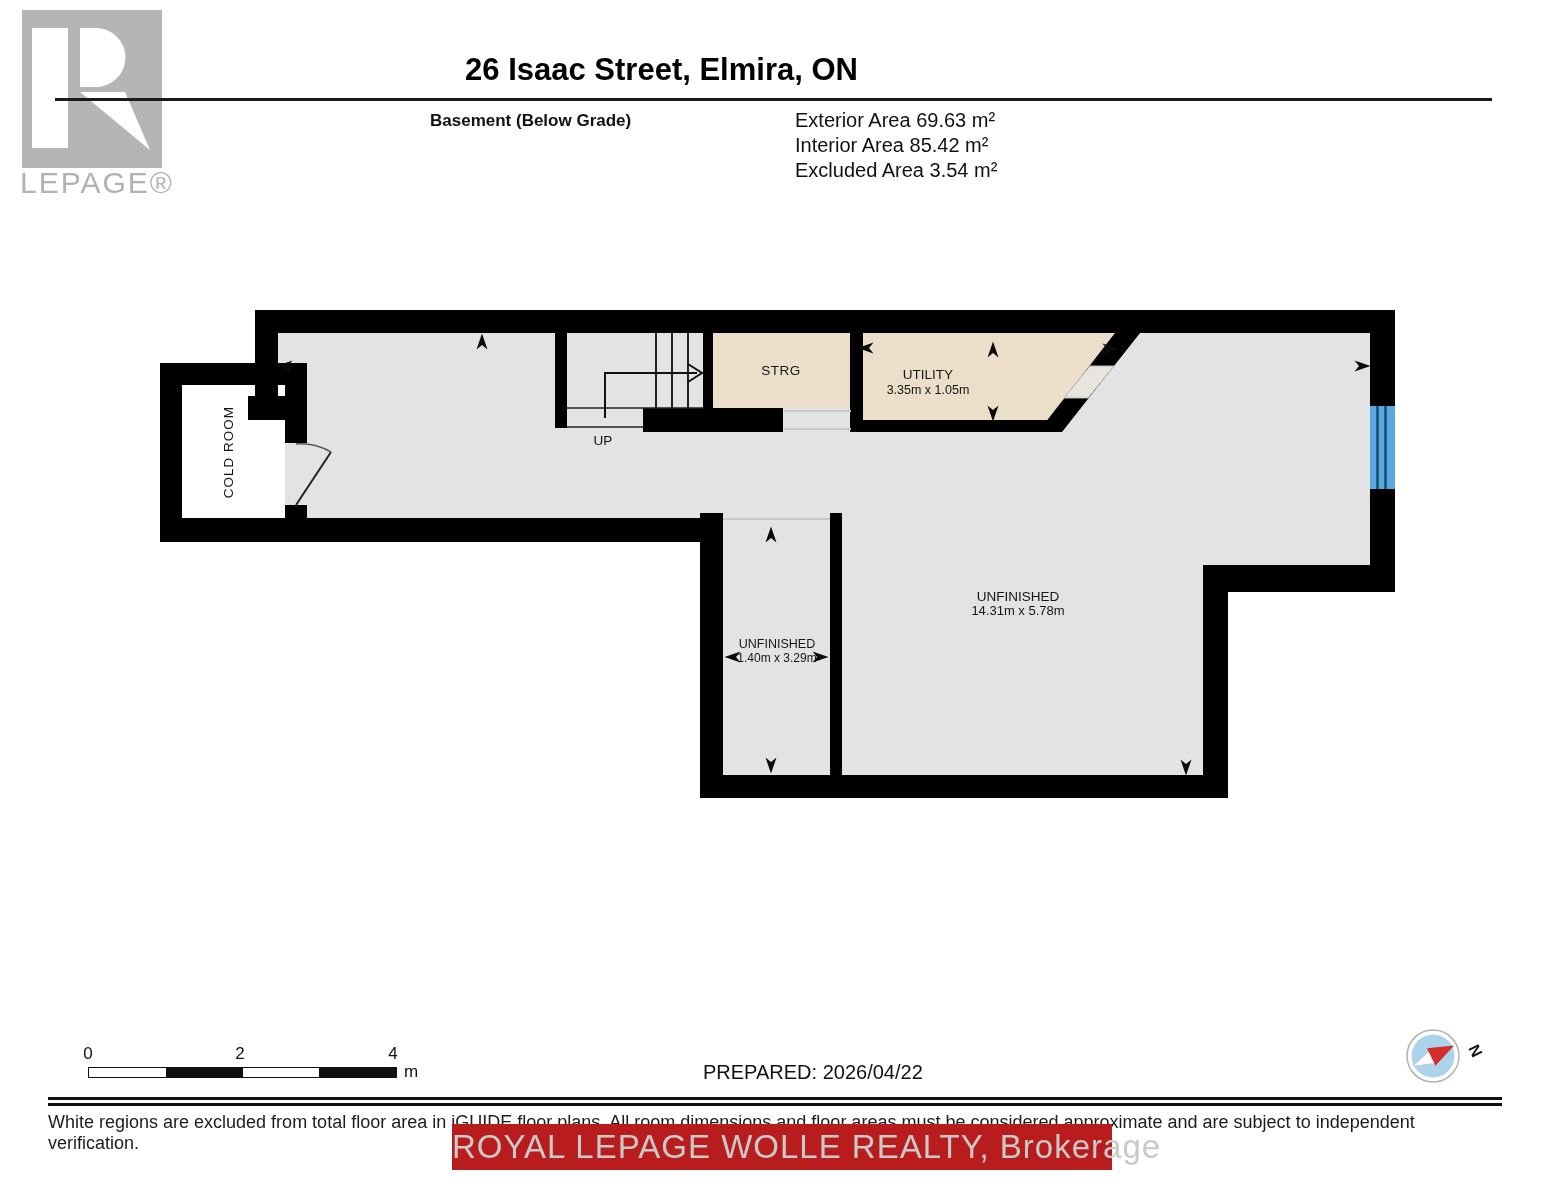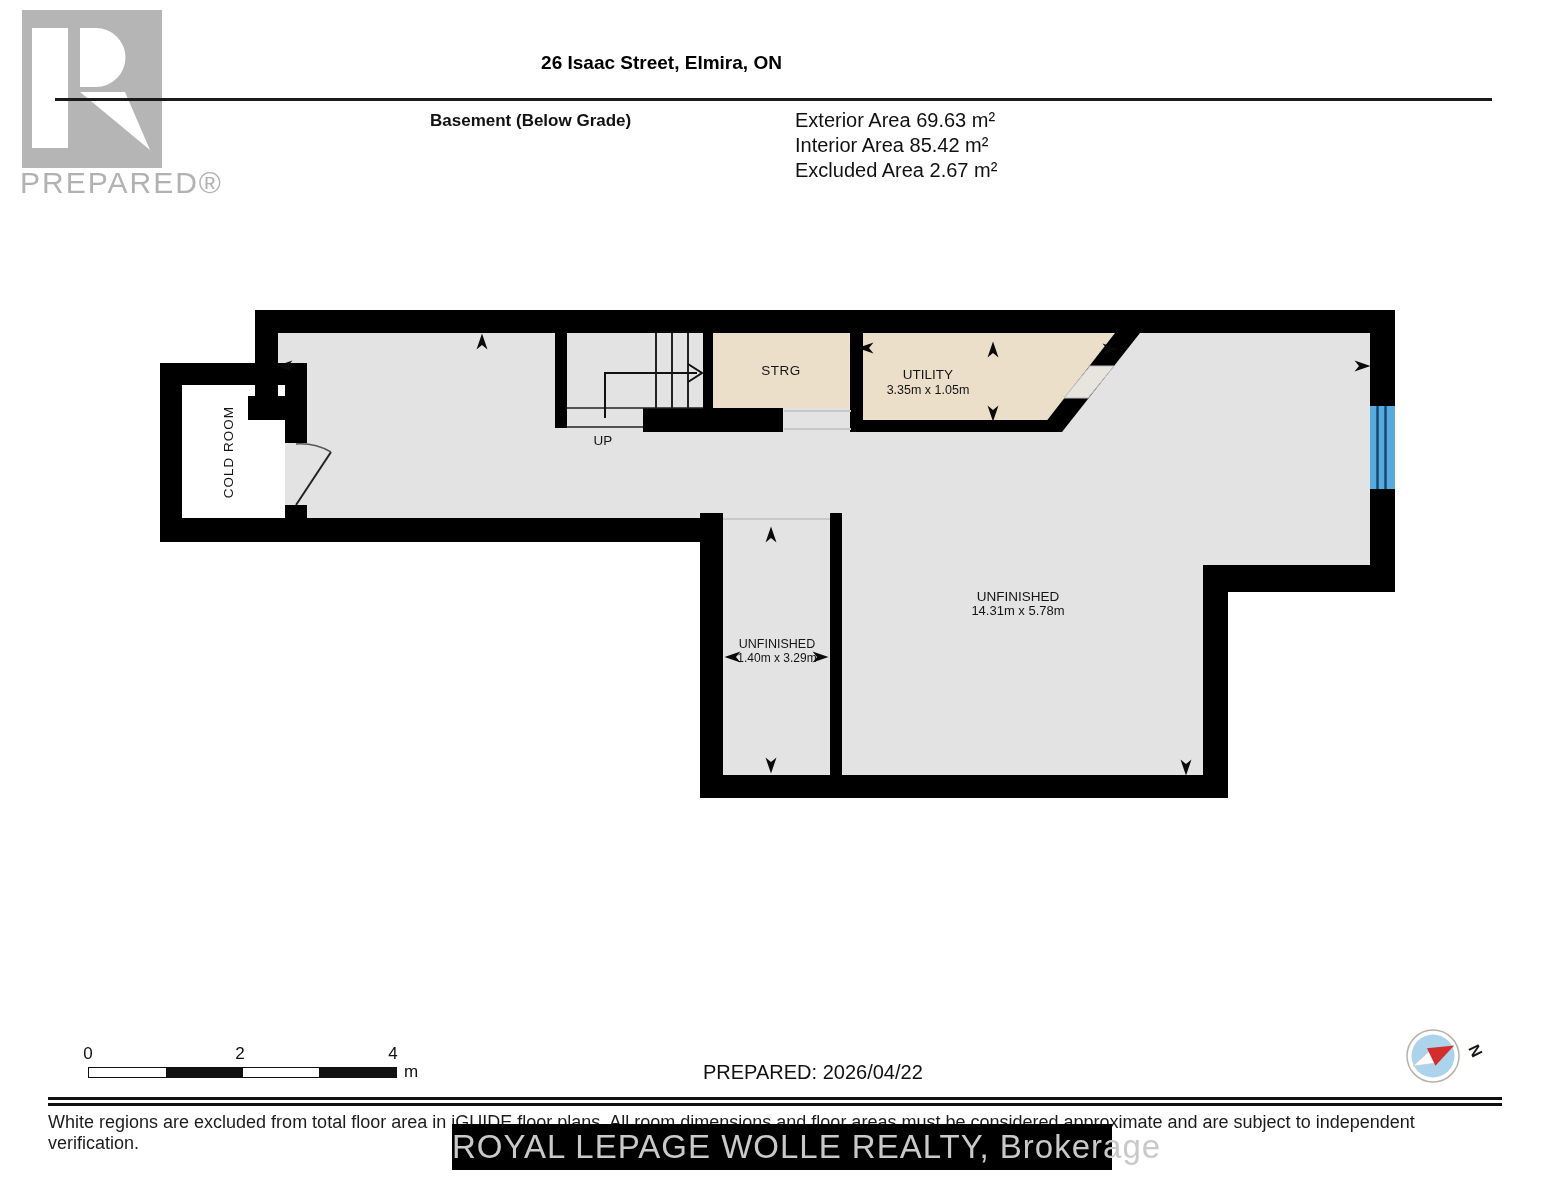--- a/index.html
+++ b/index.html
@@ -3,21 +3,21 @@
 <meta charset="utf-8">
 <style>
   html,body{margin:0;padding:0;background:#fff;}
   #page{position:relative;width:1553px;height:1200px;background:#ffffff;overflow:hidden;
         font-family:"Liberation Sans",sans-serif;color:#111;}
   .abs{position:absolute;}
 
   
   #logo-box{left:22px;top:10px;width:140px;height:158px;background:#b5b5b5;}
   #logo-word{left:20px;top:166px;font-size:30px;letter-spacing:2px;color:#b2b2b2;font-weight:400;}
-  #title{left:0;top:52px;width:1323px;text-align:center;font-size:19px;font-weight:bold;color:#000;}
+  #title{left:0;top:52px;width:1323px;text-align:center;font-size:31px;font-weight:bold;color:#000;}
   #header-line{left:55px;top:98px;width:1437px;height:3px;background:#1a1a1a;}
   #floor-label{left:430px;top:111px;width:348px;text-align:left;font-size:17px;font-weight:bold;}
   #area-lines{left:795px;top:111px;font-size:20px;}
   #area-lines div{height:25px;line-height:19px;}
 
   
   #plan-svg{left:0;top:0;width:1553px;height:1200px;}
   text{font-family:"Liberation Sans",sans-serif;fill:#151515;}
 
   
@@ -27,45 +27,45 @@
   .tick{top:1044px;width:14px;text-align:center;font-size:17px;}
   #tick-0{left:81px;} #tick-1{left:233px;} #tick-2{left:386px;}
   #scale-unit{left:404px;top:1062px;font-size:17px;}
 
   #prepared{left:703px;top:1061px;font-size:20px;}
 
   
   .footer-line{left:48px;width:1454px;height:3px;background:#111;}
   #footer-line-a{top:1097px;} #footer-line-b{top:1103px;}
   #disclaimer{left:48px;top:1112px;width:1460px;font-size:18px;color:#1c1c1c;}
-  #watermark{left:452px;top:1124px;width:660px;height:46px;background:#000000;
+  #watermark{left:452px;top:1124px;width:660px;height:46px;background:#b91c1c;
              text-align:center;line-height:46px;font-size:33px;letter-spacing:1px;
              color:#c9c9c9;white-space:nowrap;}
 </style>
 </head>
 <body>
 
 <div id="page">
 
   <div class="abs" id="logo-box">
     <svg width="140" height="158" viewBox="0 0 140 158">
       <rect x="10" y="18" width="36" height="120" fill="#fff"></rect>
       <path d="M58,18 h16 a29.5,29.5 0 0 1 0,59 h-16 z" fill="#fff"></path>
       <polygon points="58,82 103,82 128,140" fill="#fff"></polygon>
     </svg>
   </div>
-  <div class="abs" id="logo-word">PREPARED®</div>
+  <div class="abs" id="logo-word">LEPAGE®</div>
 
   <div class="abs" id="title">26 Isaac Street, Elmira, ON</div>
   <div class="abs" id="header-line"></div>
   <div class="abs" id="floor-label">Basement (Below Grade)</div>
   <div class="abs" id="area-lines">
     <div>Exterior Area 69.63 m²</div>
     <div>Interior Area 85.42 m²</div>
-    <div>Excluded Area 2.67 m²</div>
+    <div>Excluded Area 3.54 m²</div>
   </div>
 
   <svg class="abs" id="plan-svg" viewBox="0 0 1553 1200">
 
     <g fill="#e3e3e3">
       <rect x="270" y="325" width="1110" height="200"></rect>
       <rect x="835" y="325" width="545" height="245"></rect>
       <rect x="835" y="325" width="375" height="455"></rect>
       <rect x="715" y="505" width="120" height="275"></rect>
     </g>

